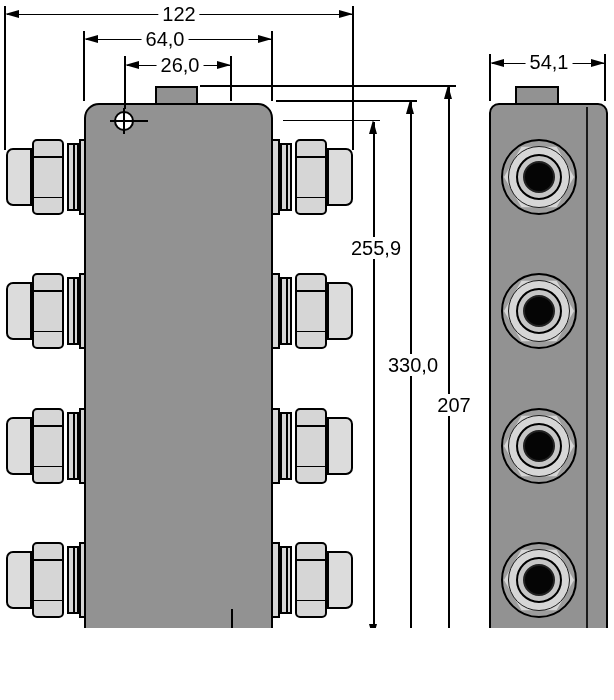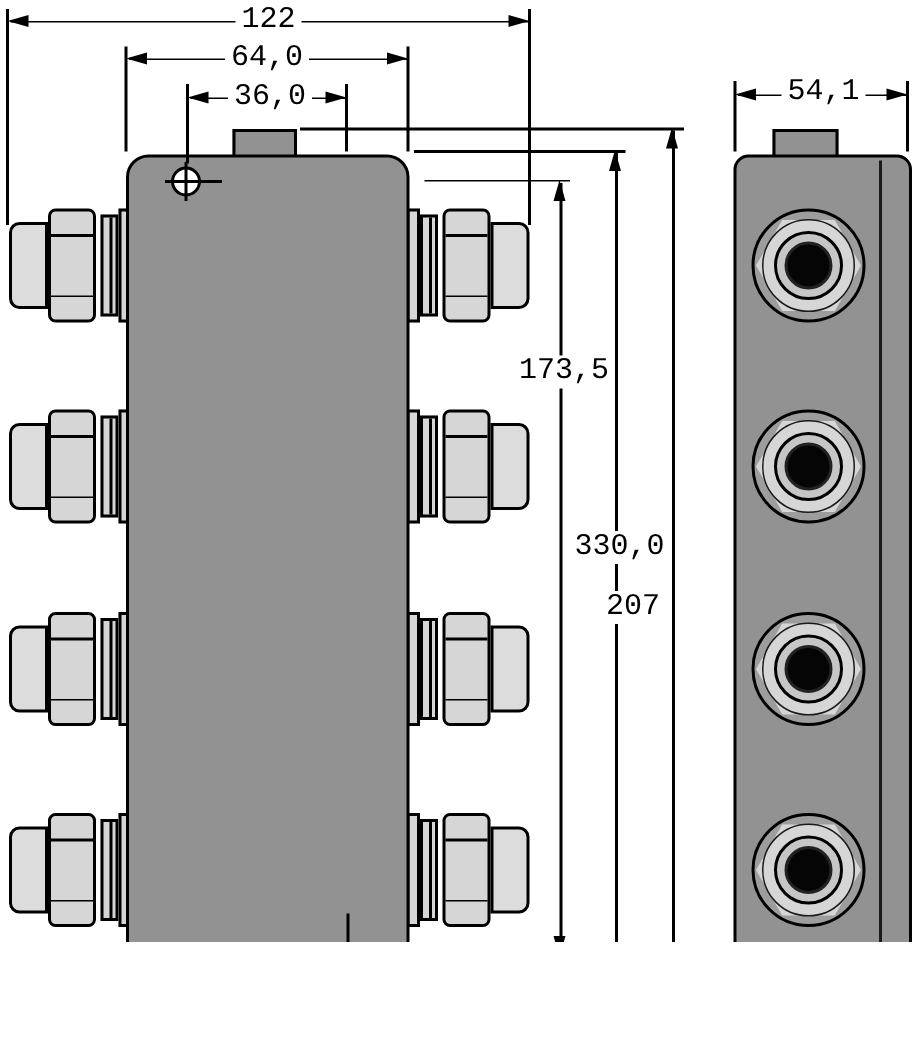--- a/index.html
+++ b/index.html
@@ -1,17 +1,17 @@
 <!DOCTYPE html>
 <html style="--body-gray: #929292; --part-gray: #d6d6d6; --cap-gray: #dcdcdc; --socket-ring: #c6c6c6; --outline: #000000; --background: #ffffff;"><head>
 <meta charset="utf-8">
 <style>
   html,body{margin:0;padding:0;background:var(--background,#fff);}
   .canvas{position:relative;width:614px;height:628px;background:var(--background,#fff);
-          font-family:Liberation Mono, monospace;overflow:hidden;}
+          font-family:Liberation Sans, sans-serif;overflow:hidden;}
   .abs{position:absolute;box-sizing:border-box;}
   
   .body{background:var(--body-gray,#929292);border:2px solid var(--outline,#000);z-index:2;}
   .tab{background:var(--body-gray,#929292);border:2px solid var(--outline,#000);z-index:1;}
   .hole{background:#fff;border:2px solid var(--outline,#000);border-radius:50%;z-index:3;}
   
   .gl{z-index:1;}
   .gl .part{position:absolute;box-sizing:border-box;background:var(--part-gray,#d6d6d6);border:2px solid var(--outline,#000);}
   .gl .cap{background:var(--cap-gray,#dcdcdc);}
   .gl .capL{border-radius:7px 0 0 7px;}
@@ -183,40 +183,40 @@
   <div class="abs ln" style="left:196px;top:696px;width:260px;height:1.5px;"></div>
 
   <div class="abs ln" style="left:7px;top:13.5px;width:345px;height:1.5px;"></div>
   <div class="abs arr l" style="left:5px;top:9.5px;"></div>
   <div class="abs arr r" style="left:339px;top:9.5px;"></div>
   <span class="lbl" style="left:179px;top:14px;">122</span>
 
   <div class="abs ln" style="left:86px;top:38.5px;width:186px;height:1.5px;"></div>
   <div class="abs arr l" style="left:84px;top:34.5px;"></div>
   <div class="abs arr r" style="left:258px;top:34.5px;"></div>
-  <span class="lbl" style="left:178px;top:39px;">64,0</span>
+  <span class="lbl" style="left:165px;top:39px;">64,0</span>
 
   <div class="abs ln" style="left:127px;top:64.5px;width:104px;height:1.5px;"></div>
   <div class="abs arr l" style="left:125px;top:60.5px;"></div>
   <div class="abs arr r" style="left:217px;top:60.5px;"></div>
-  <span class="lbl" style="left:180px;top:65px;">36,0</span>
+  <span class="lbl" style="left:180px;top:65px;">26,0</span>
 
   <div class="abs ln" style="left:492px;top:62.5px;width:112px;height:1.5px;"></div>
   <div class="abs arr l" style="left:490px;top:58.5px;"></div>
   <div class="abs arr r" style="left:591px;top:58.5px;"></div>
   <span class="lbl" style="left:549px;top:62px;">54,1</span>
 
   <div class="abs ln" style="left:373px;top:122px;width:1.5px;height:515px;"></div>
   <div class="abs arr u" style="left:369px;top:120px;"></div>
   <div class="abs arr d" style="left:369px;top:624px;"></div>
-  <span class="lbl" style="left:376px;top:248px;">173,5</span>
+  <span class="lbl" style="left:376px;top:248px;">255,9</span>
 
   <div class="abs ln" style="left:410px;top:102px;width:1.5px;height:554px;"></div>
   <div class="abs arr u" style="left:406px;top:100px;"></div>
   <div class="abs arr d" style="left:406px;top:642px;"></div>
   <span class="lbl" style="left:413px;top:365px;">330,0</span>
 
   <div class="abs ln" style="left:448px;top:87px;width:1.5px;height:609px;"></div>
   <div class="abs arr u" style="left:444px;top:85px;"></div>
   <div class="abs arr d" style="left:444px;top:683px;"></div>
-  <span class="lbl" style="left:422px;top:405px;">207</span>
+  <span class="lbl" style="left:454px;top:405px;">207</span>
 
 </div>
 
 </body></html>

